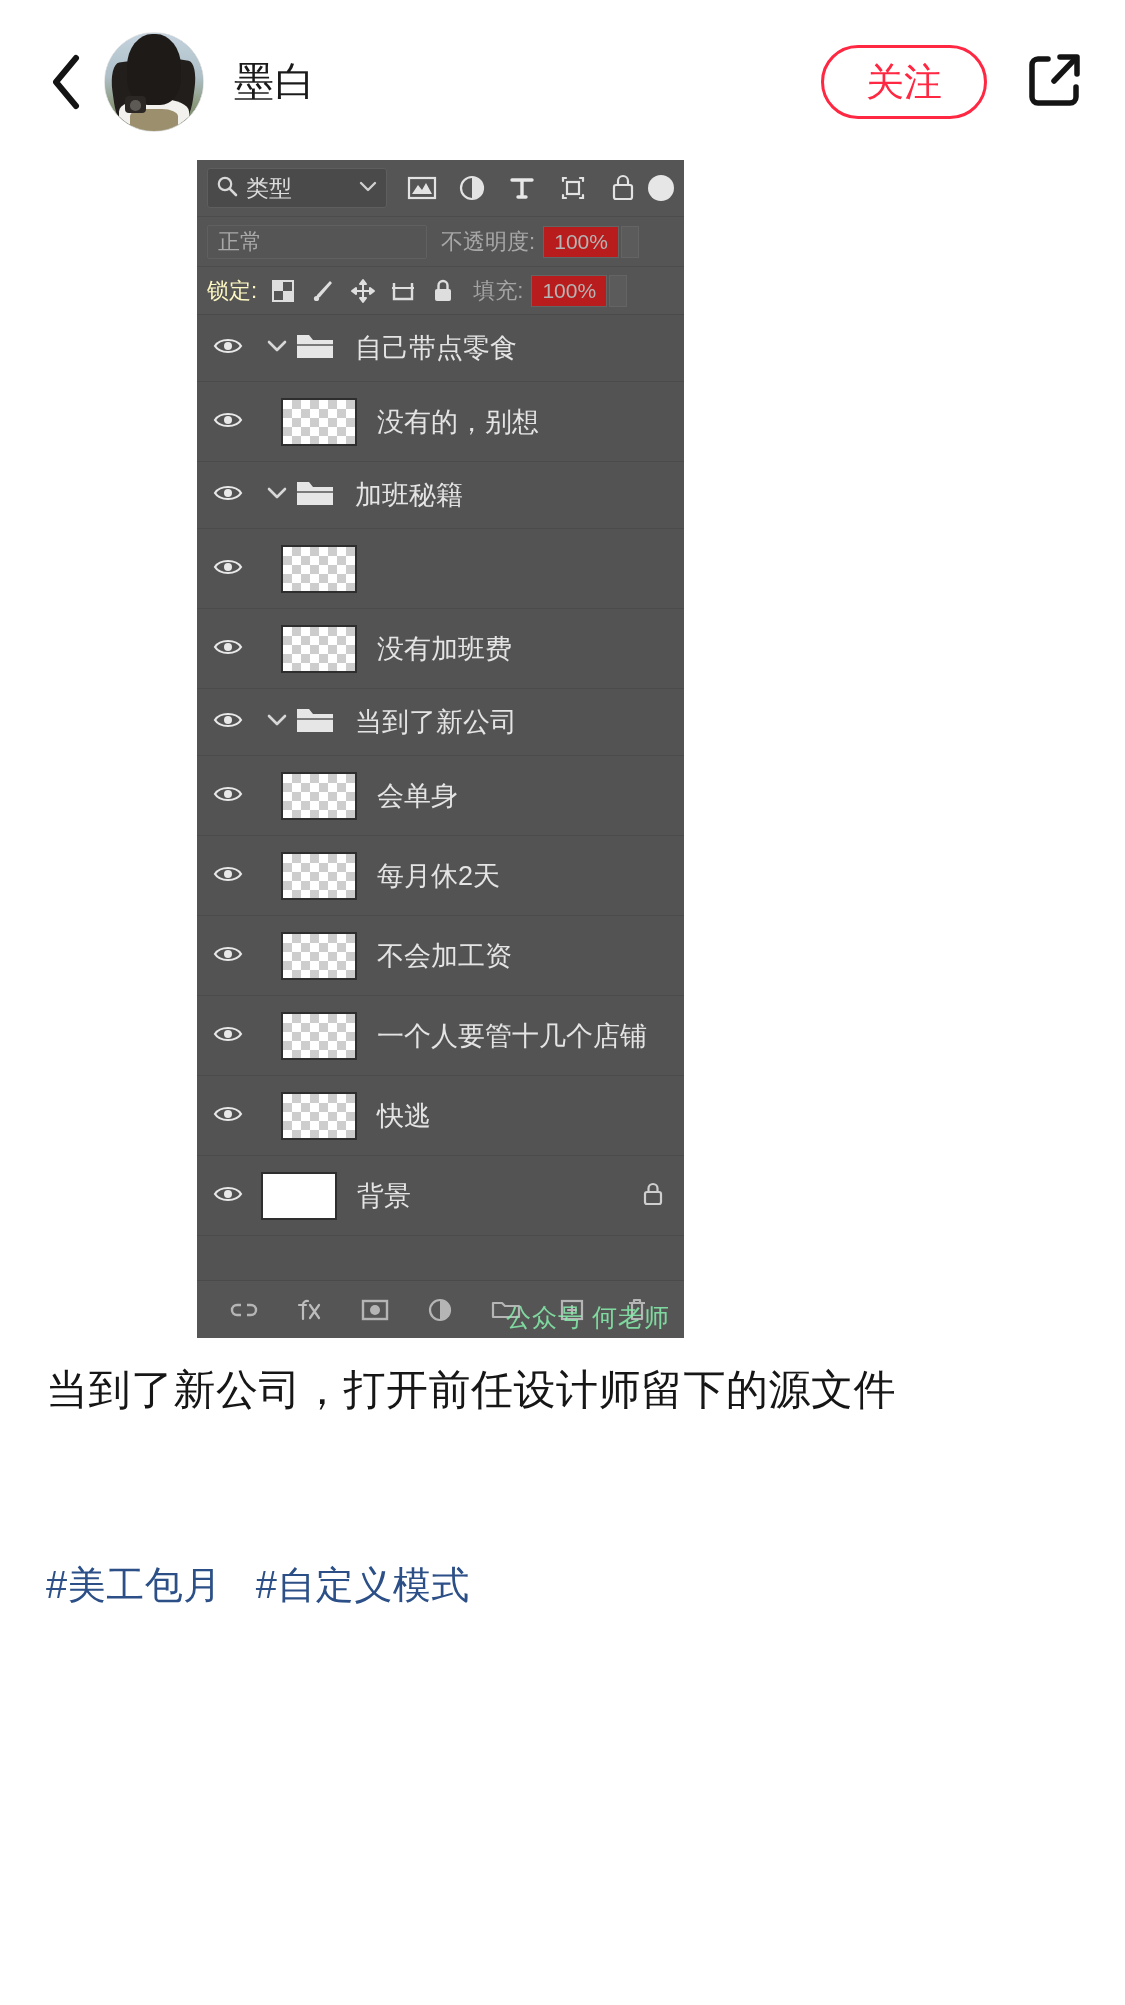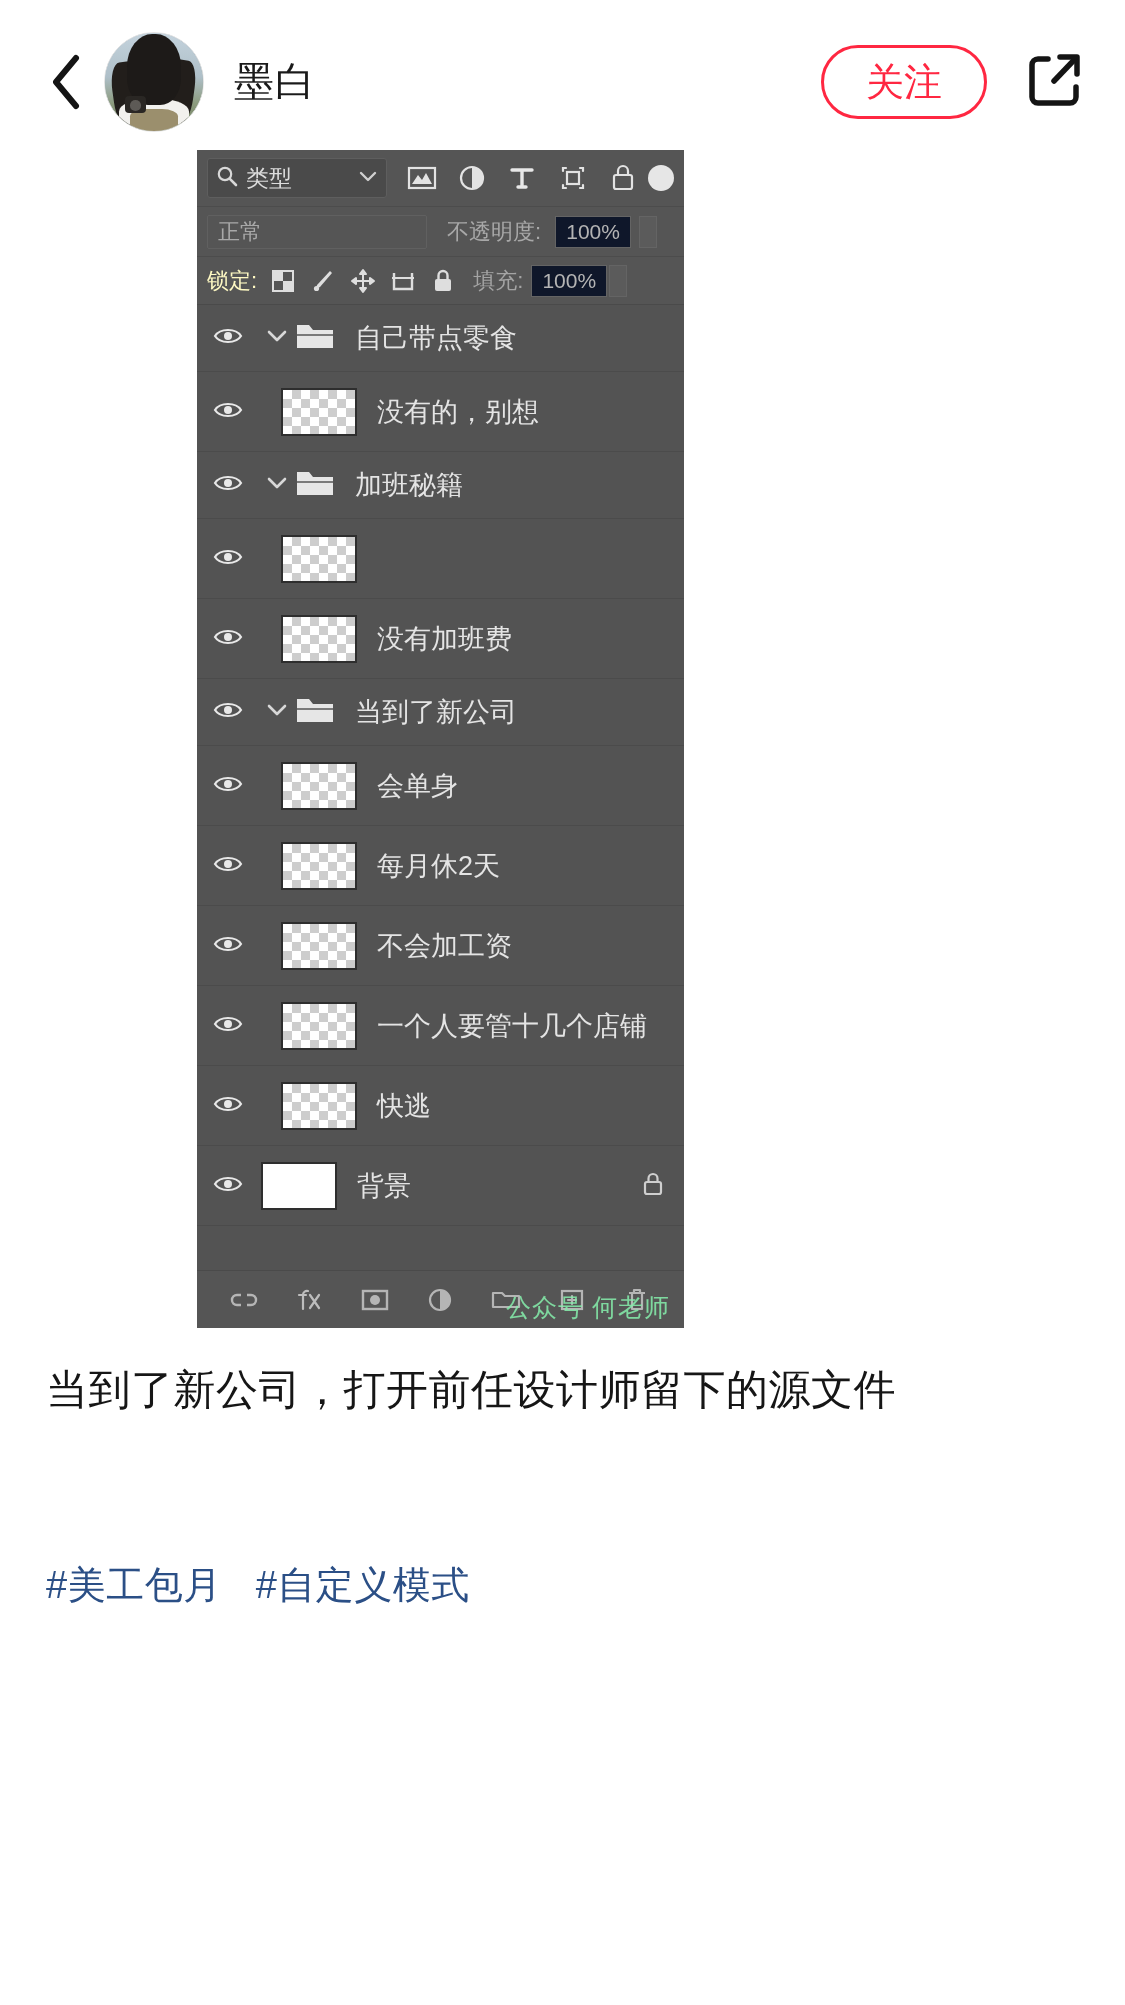--- a/index.html
+++ b/index.html
@@ -64,21 +64,21 @@
   .share-btn{
     margin-left:36px;
     width:62px;height:62px;
     display:flex;align-items:center;justify-content:center;
     flex:0 0 auto;
   }
 
   
   .ps-shot{
     position:absolute;
-    left:197px; top:150px;
+    left:197px; top:160px;
     width:487px; height:1178px;
     background:#535353;
     overflow:hidden;
     filter:blur(0.15px);
   }
   .ps-panel{ width:100%; height:100%; position:relative; }
 
   .ps-filterbar{
     height:57px;
     display:flex;align-items:center;
@@ -116,35 +116,34 @@
     background:#e6e6e6;
     margin-right:2px;flex:0 0 auto;
   }
 
   .ps-blendrow{
     height:50px;
     display:flex;align-items:center;
     padding:0 10px;
     background:#555555;
     border-bottom:1px solid #4c4c4c;
-    gap:6px;
   }
   .ps-blend-select{
     width:220px;height:34px;
     background:#555;
     border:1px solid #606060;
     border-radius:2px;
     display:flex;align-items:center;
     padding-left:10px;
   }
   .ps-blend-select span{color:#a8a8a8;font-size:22px;}
   .ps-opacity-lbl{color:#a8a8a8;font-size:22px;margin-left:14px;white-space:nowrap;}
   .ps-num{
     width:76px;height:32px;
-    background:#0f172a;border:1px solid #646464;
+    background:#b91c1c;border:1px solid #646464;
     display:flex;align-items:center;justify-content:center;
     color:#b4b4b4;font-size:21px;margin-left:8px;
   }
   .ps-num-arrow{width:18px;height:32px;background:#5b5b5b;border:1px solid #646464;margin-left:2px;}
 
   .ps-lockrow{
     height:48px;
     display:flex;align-items:center;
     padding:0 10px;
     background:#555555;

